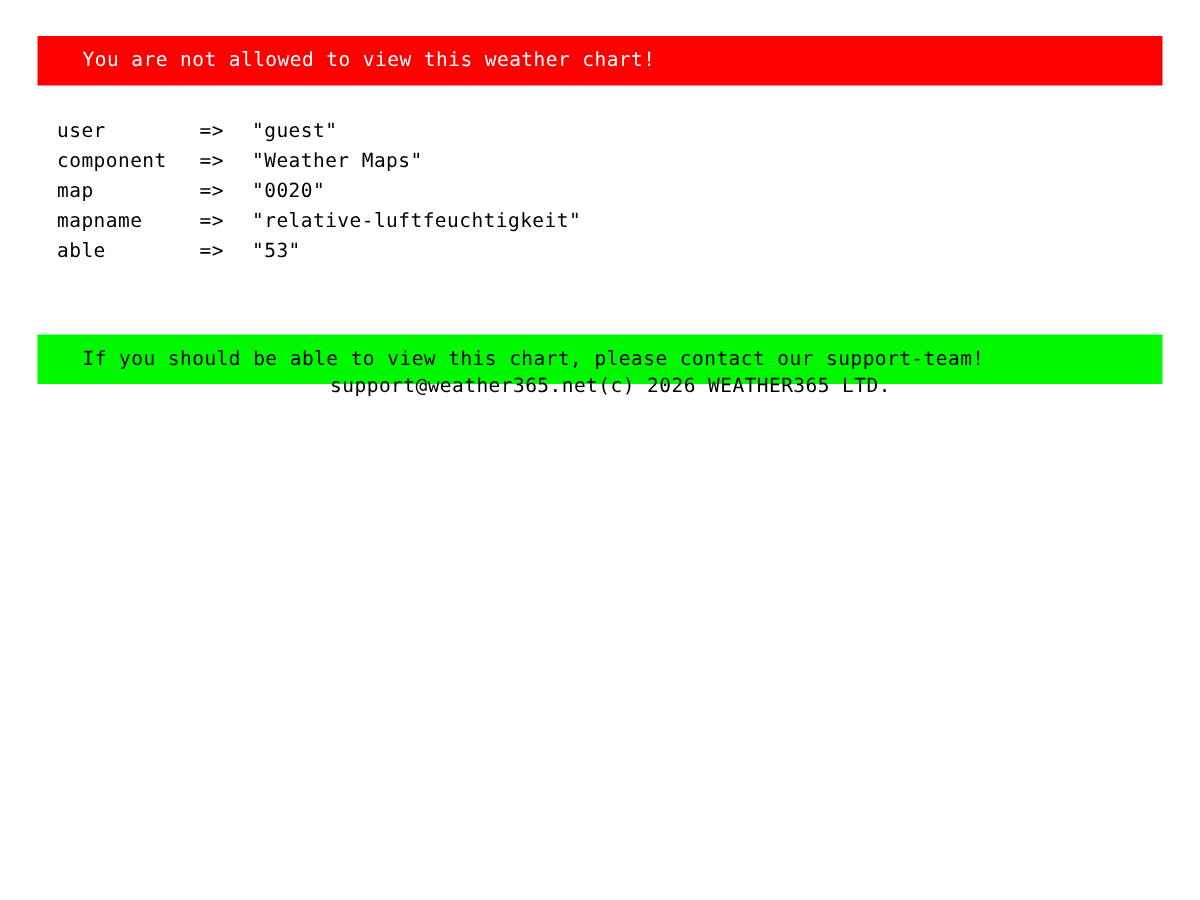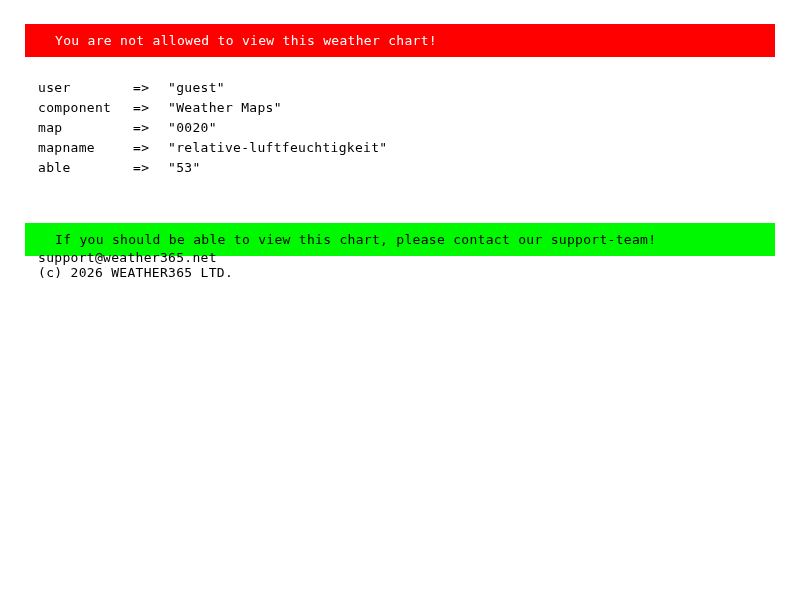--- a/index.html
+++ b/index.html
@@ -66,24 +66,23 @@
   }
   .detail-val {
     flex: 1 1 auto;
   }
   .footer {
     position: absolute;
     left: 38px;
     top: 250px;
     width: 738px;
     display: flex;
-    justify-content: flex-end;
+    justify-content: center;
     align-items: baseline;
     letter-spacing: 0.3px;
-    flex-direction: column;
   }
   .footer a {
     color: #000000;
     text-decoration: none;
   }
 </style>
 </head>
 <body>
 
 <div class="page">

